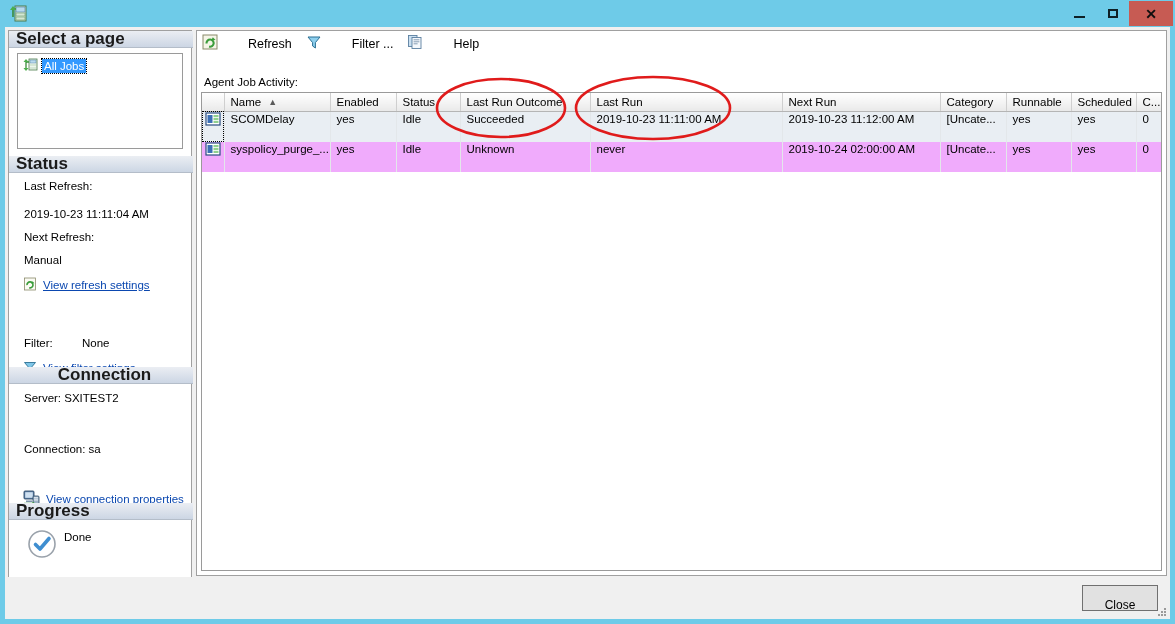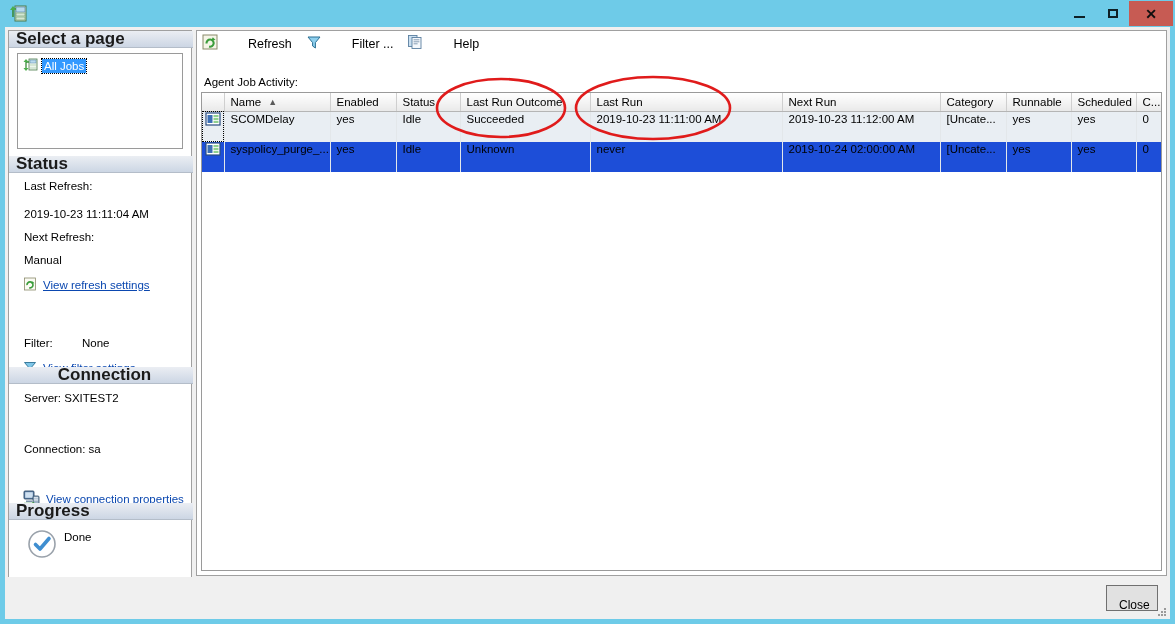--- a/index.html
+++ b/index.html
@@ -252,21 +252,21 @@
   .grid td {
     height: 20px;
     padding: 0 0 16px 6px;
     border-right: 1px solid #e3e7ea;
     white-space: nowrap;
     overflow: hidden;
     box-sizing: border-box;
     color: #000;
   }
   .grid tr.row-1 td { background: #e9eef3; }
-  .grid tr.row-2 td { background: #1d4ed8; }
+  .grid tr.row-2 td { background: #f0abfc; }
   .grid td.col-icon { padding-left: 0; text-align: center; }
   .sort-arrow {
     display: inline-block;
     margin-left: 7px;
     color: #5a5a5a;
     font-size: 9px;
     vertical-align: 1px;
   }
 
   
@@ -281,21 +281,21 @@
   .bottombar {
     position: absolute;
     left: 0; bottom: 0;
     width: 1165px;
     height: 42px;
     background: #f0f0f0;
   }
   .close-btn {
     position: absolute;
     right: 12px; top: 8px;
-    width: 52px; height: 23px;
+    width: 76px; height: 23px;
     background: #e1e1e1;
     border: 1px solid #707070;
     font-size: 12px;
     color: #000;
     font-family: "Liberation Sans", sans-serif;
     cursor: pointer;
     padding: 12px;
   }
   .resize-grip {
     position: absolute;

